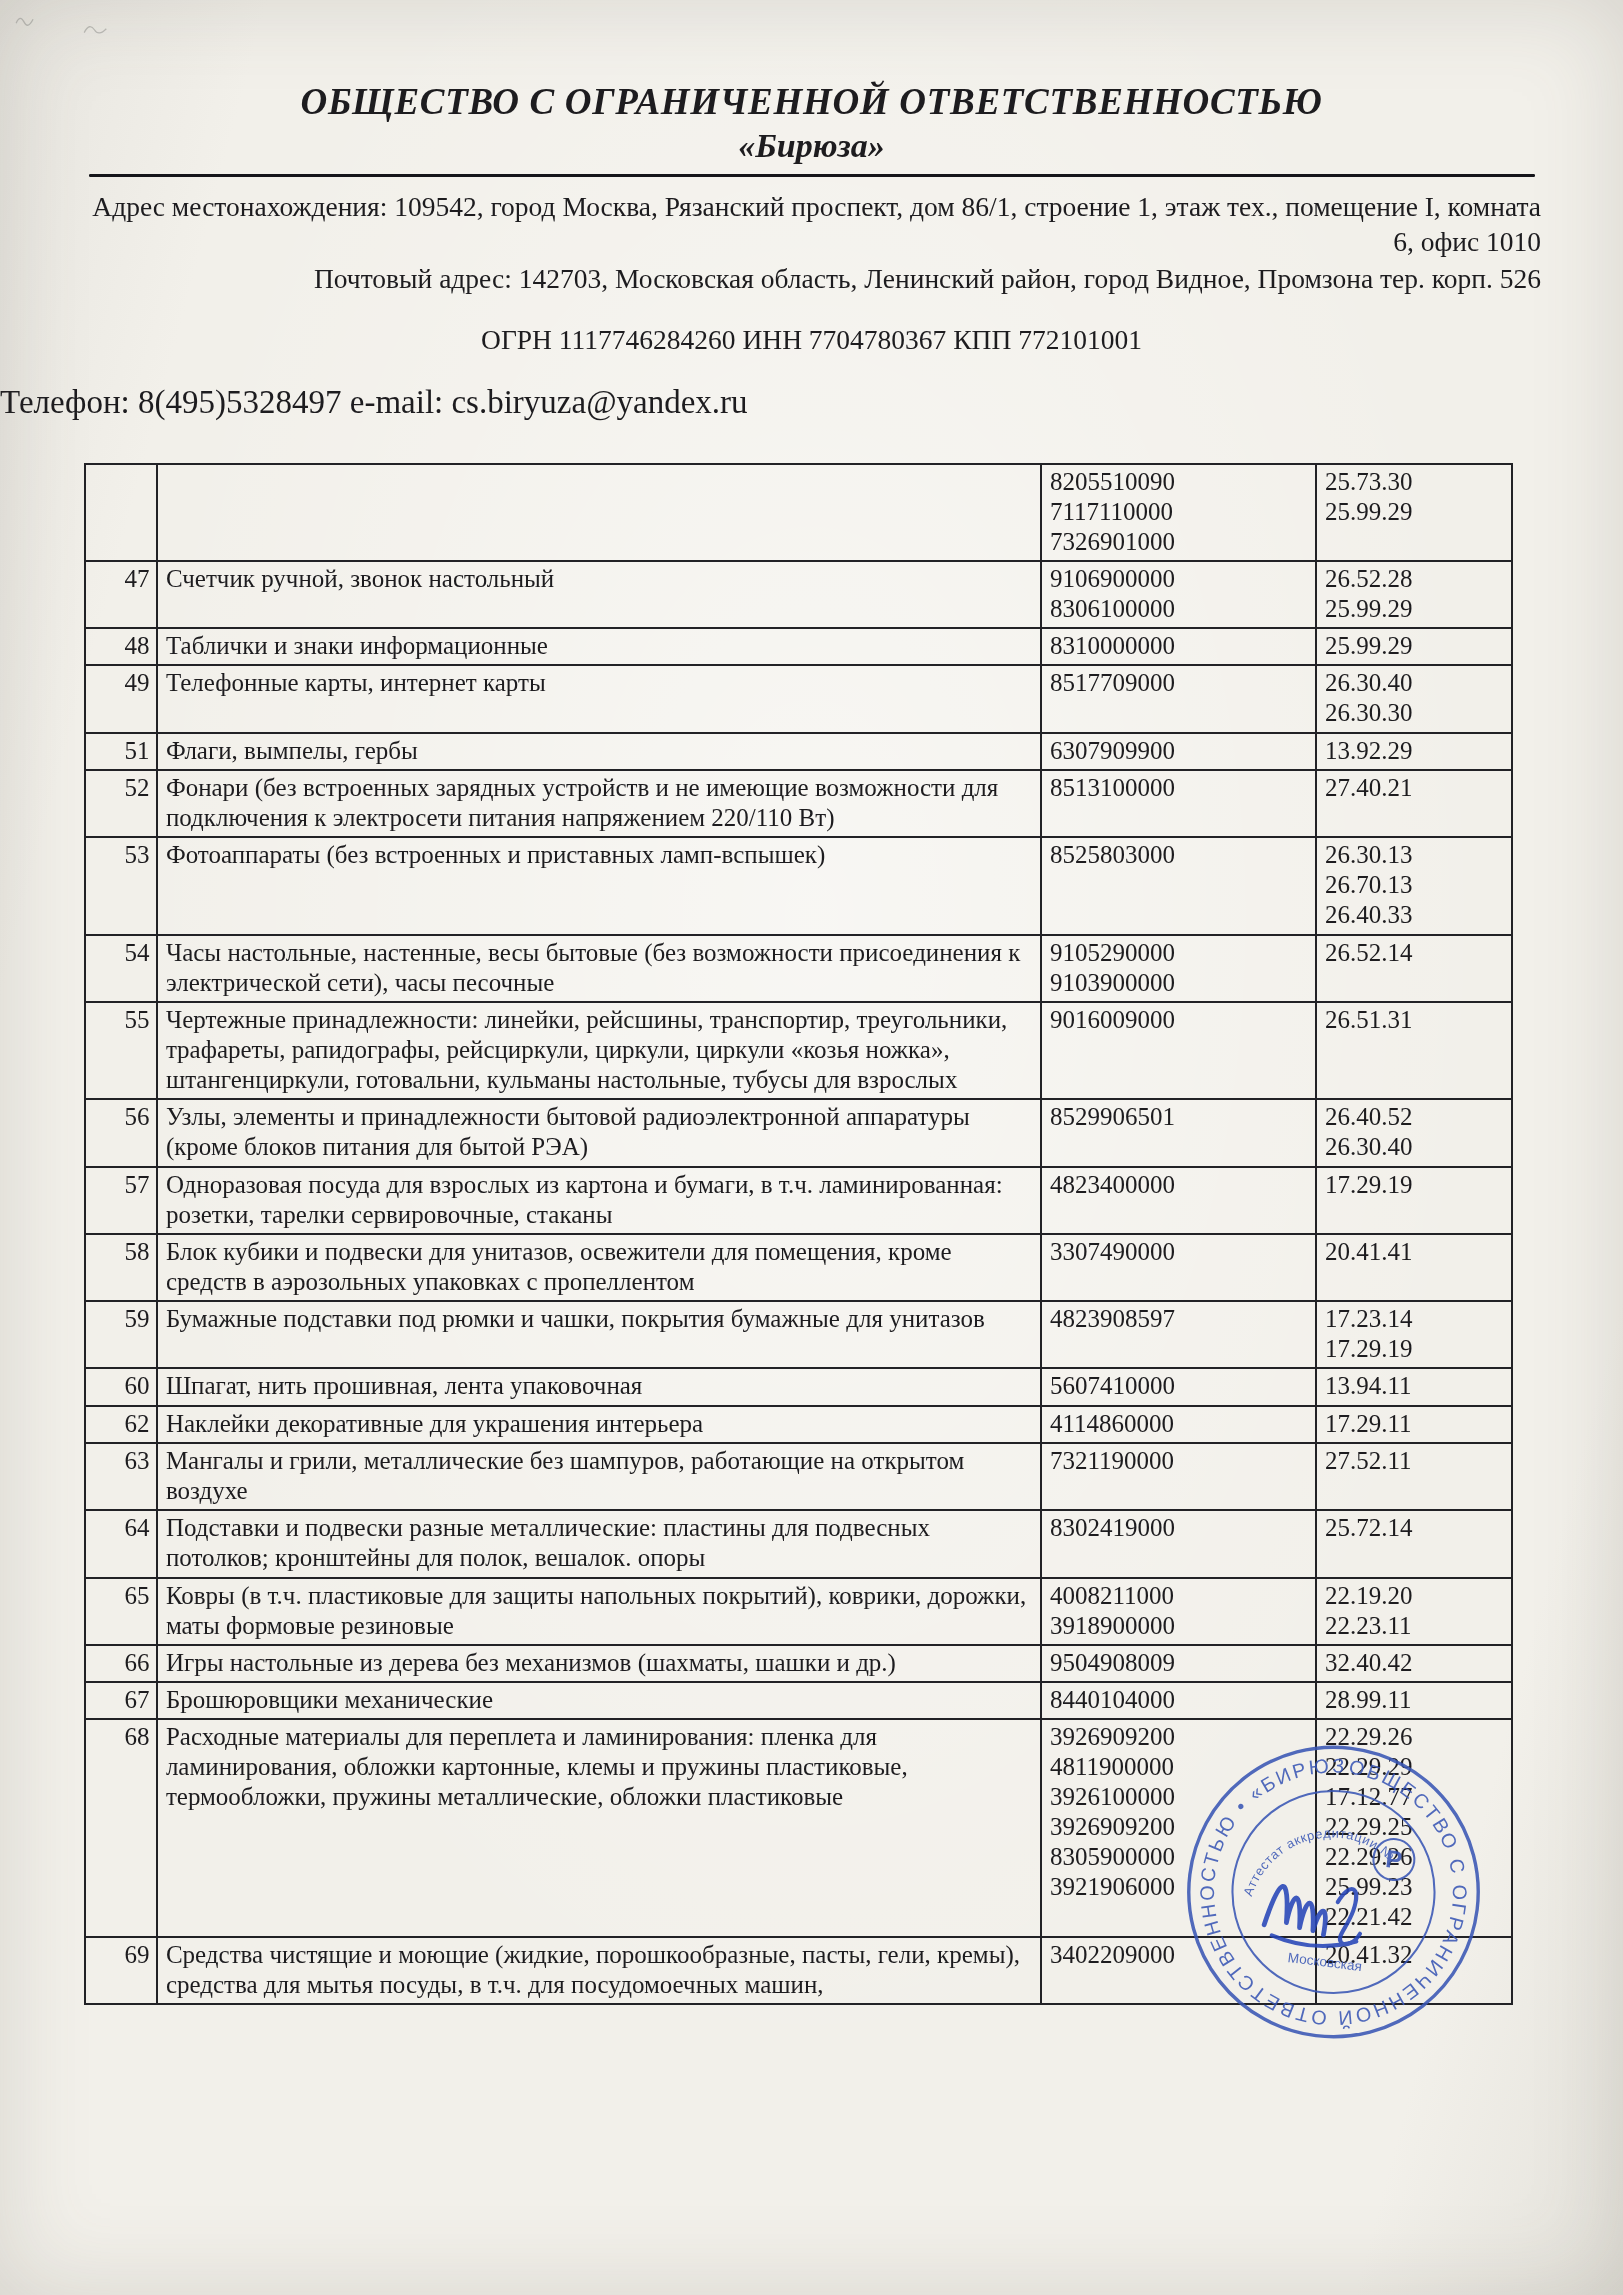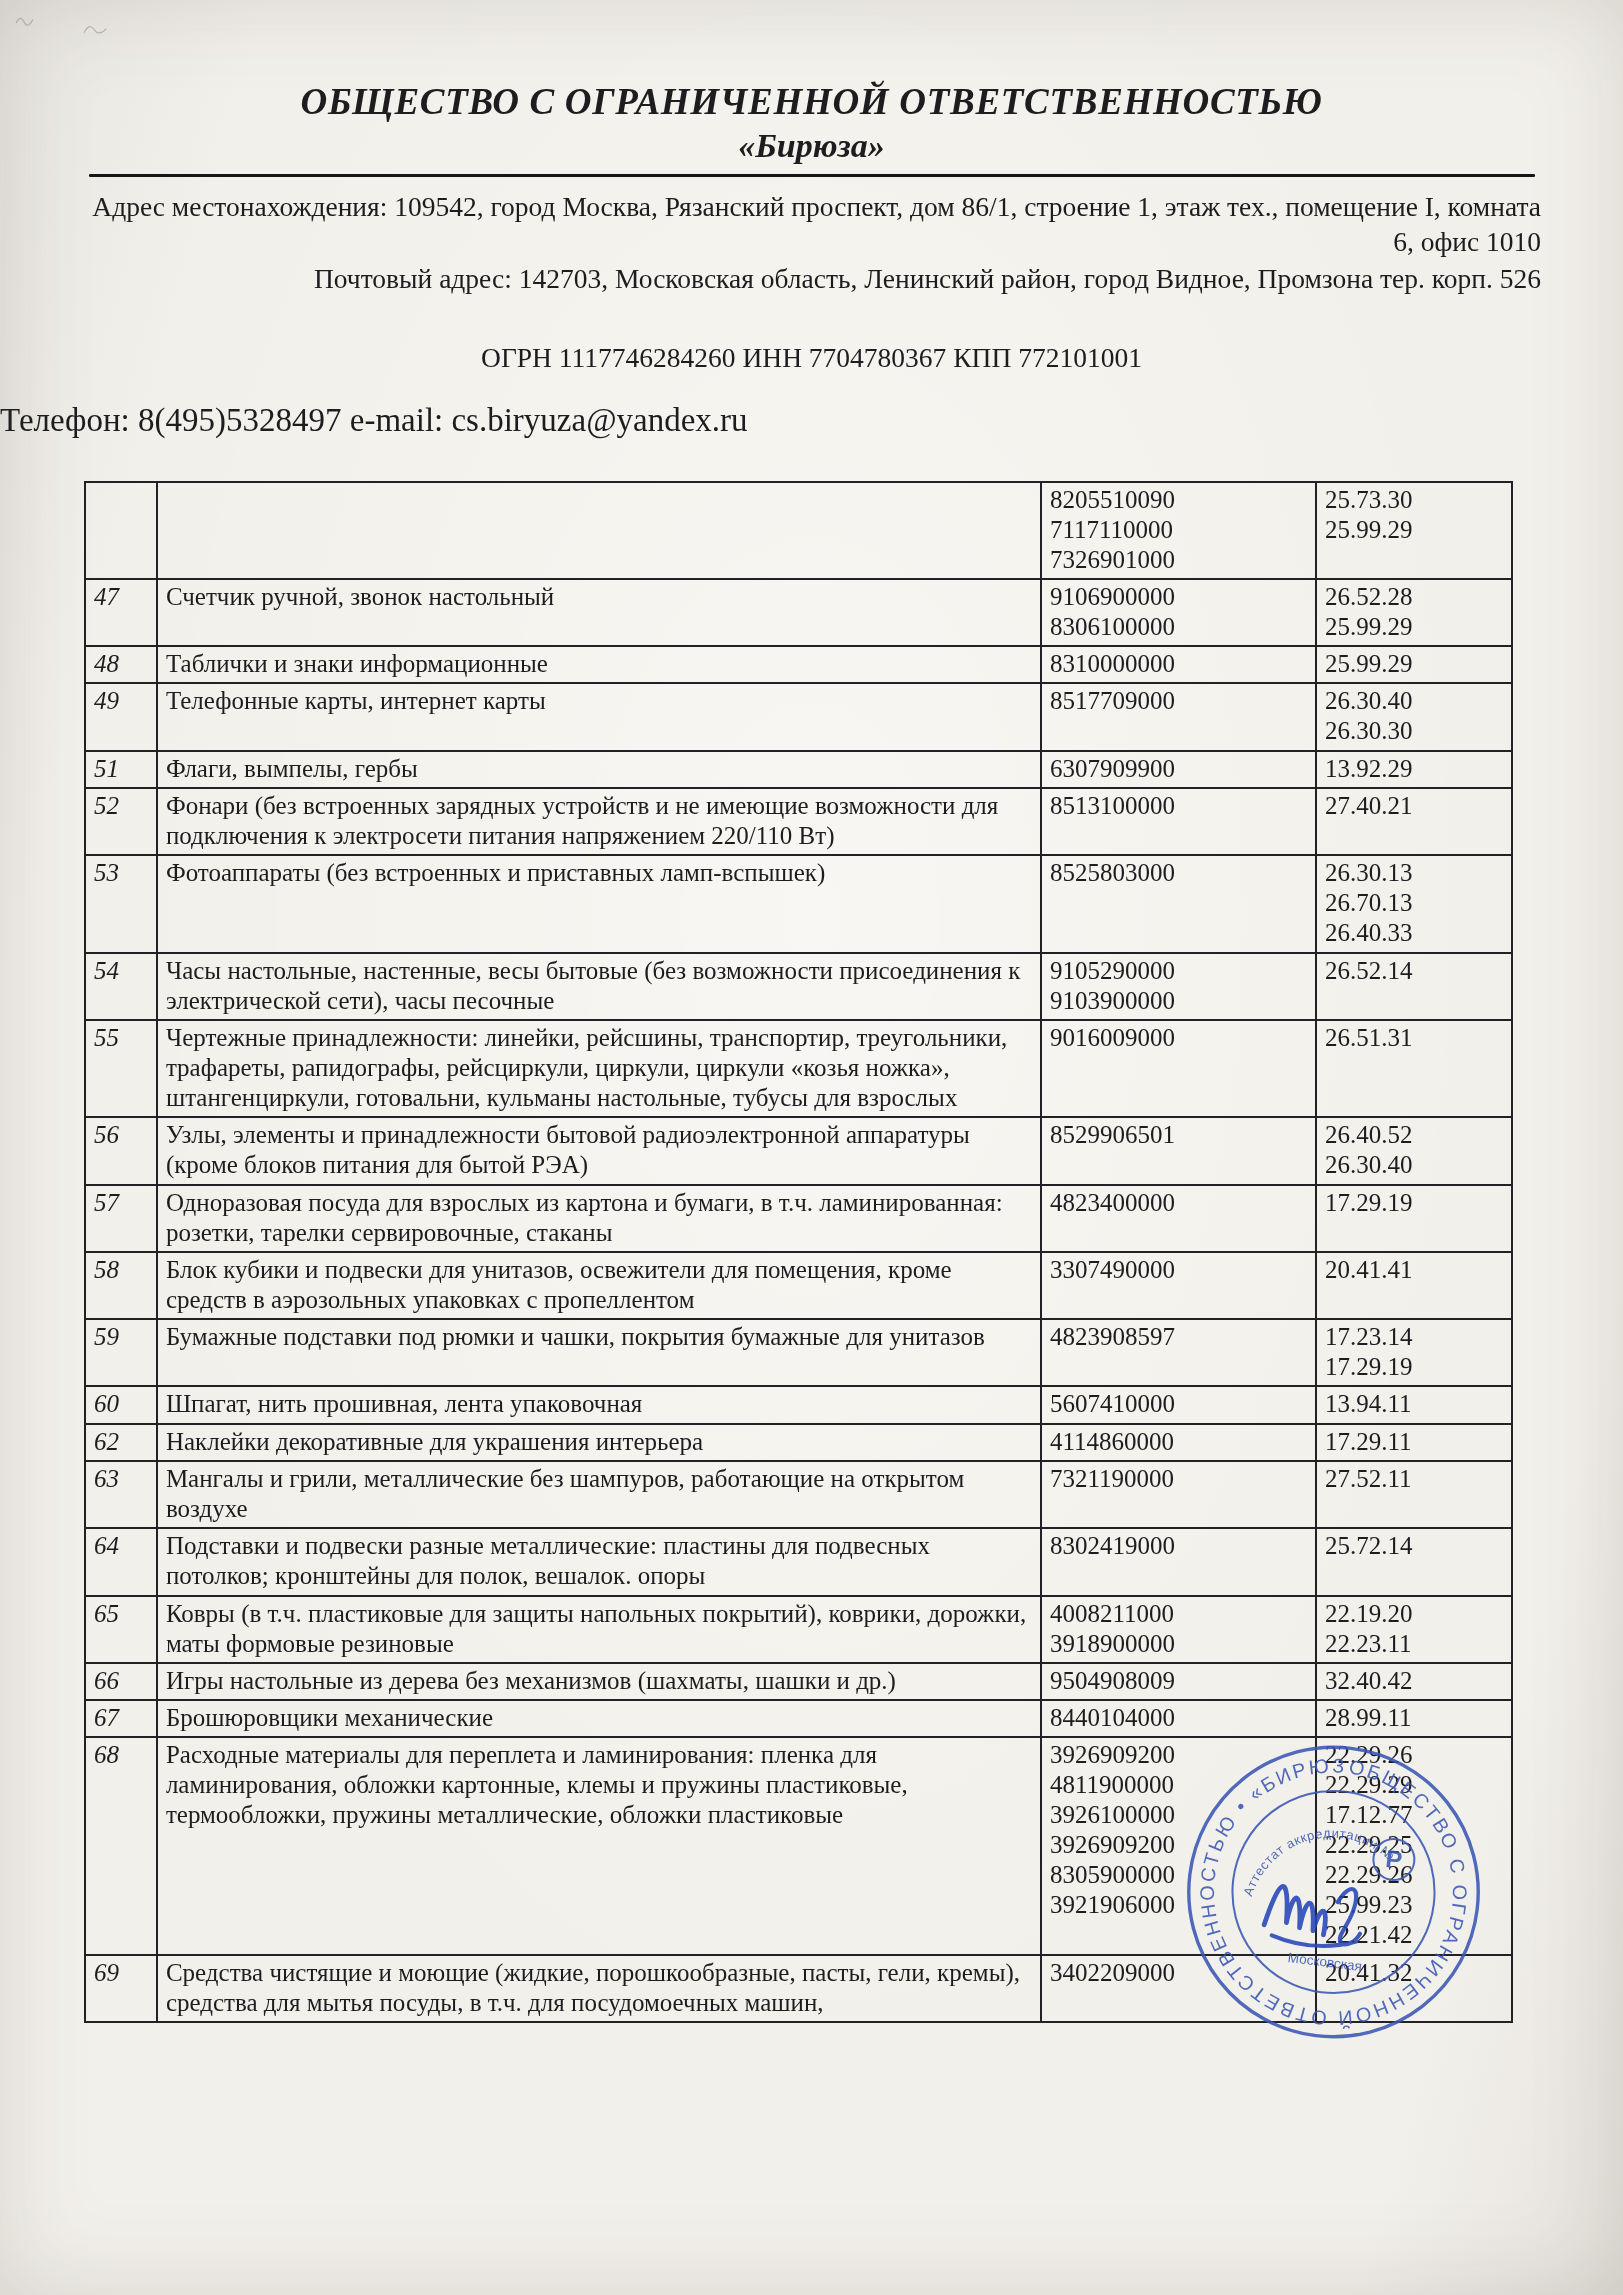--- a/index.html
+++ b/index.html
@@ -31,38 +31,38 @@
   }
   .title-line2{
     font-size:34px;font-weight:bold;font-style:italic;margin:3.9px 0 0 0;
   }
   .title-rule{
     width:1446px;height:3.3px;background:#15151a;margin:9.2px auto 0 auto;border-radius:1.3px;
   }
   .addr{
     width:1459px;margin:11.8px auto 0 auto;font-size:27.5px;line-height:1.28;text-align:right;
   }
-  .reg-line{margin-top:46px;font-size:27.5px;}
+  .reg-line{margin-top:28px;font-size:27.5px;}
   .contact-line{margin-top:14px;font-size:33px;text-align:left;}
 
   
   table.products{
     margin:42px 0 0 84px;
     border-collapse:collapse;
     width:1427px;
     table-layout:fixed;
     font-size:25px;
     line-height:1.2;
   }
   table.products td{
     border:2px solid #222226;
     vertical-align:top;
     padding:2px 6.5px 3.3px 7.9px;
   }
-  td.col-num{text-align:left;padding-left:1.3px;padding-right:1.3px;font-style:italic;}
+  td.col-num{text-align:right;padding-left:1.3px;padding-right:1.3px;}
   td.col-codes, td.col-okpd{white-space:pre-line;}
 
   
   .stamp-wrap{
     position:absolute;left:1170px;top:1735px;width:327px;height:314px;
     transform:rotate(7deg);
     pointer-events:none;
     z-index:5;
     opacity:.88;
   }

